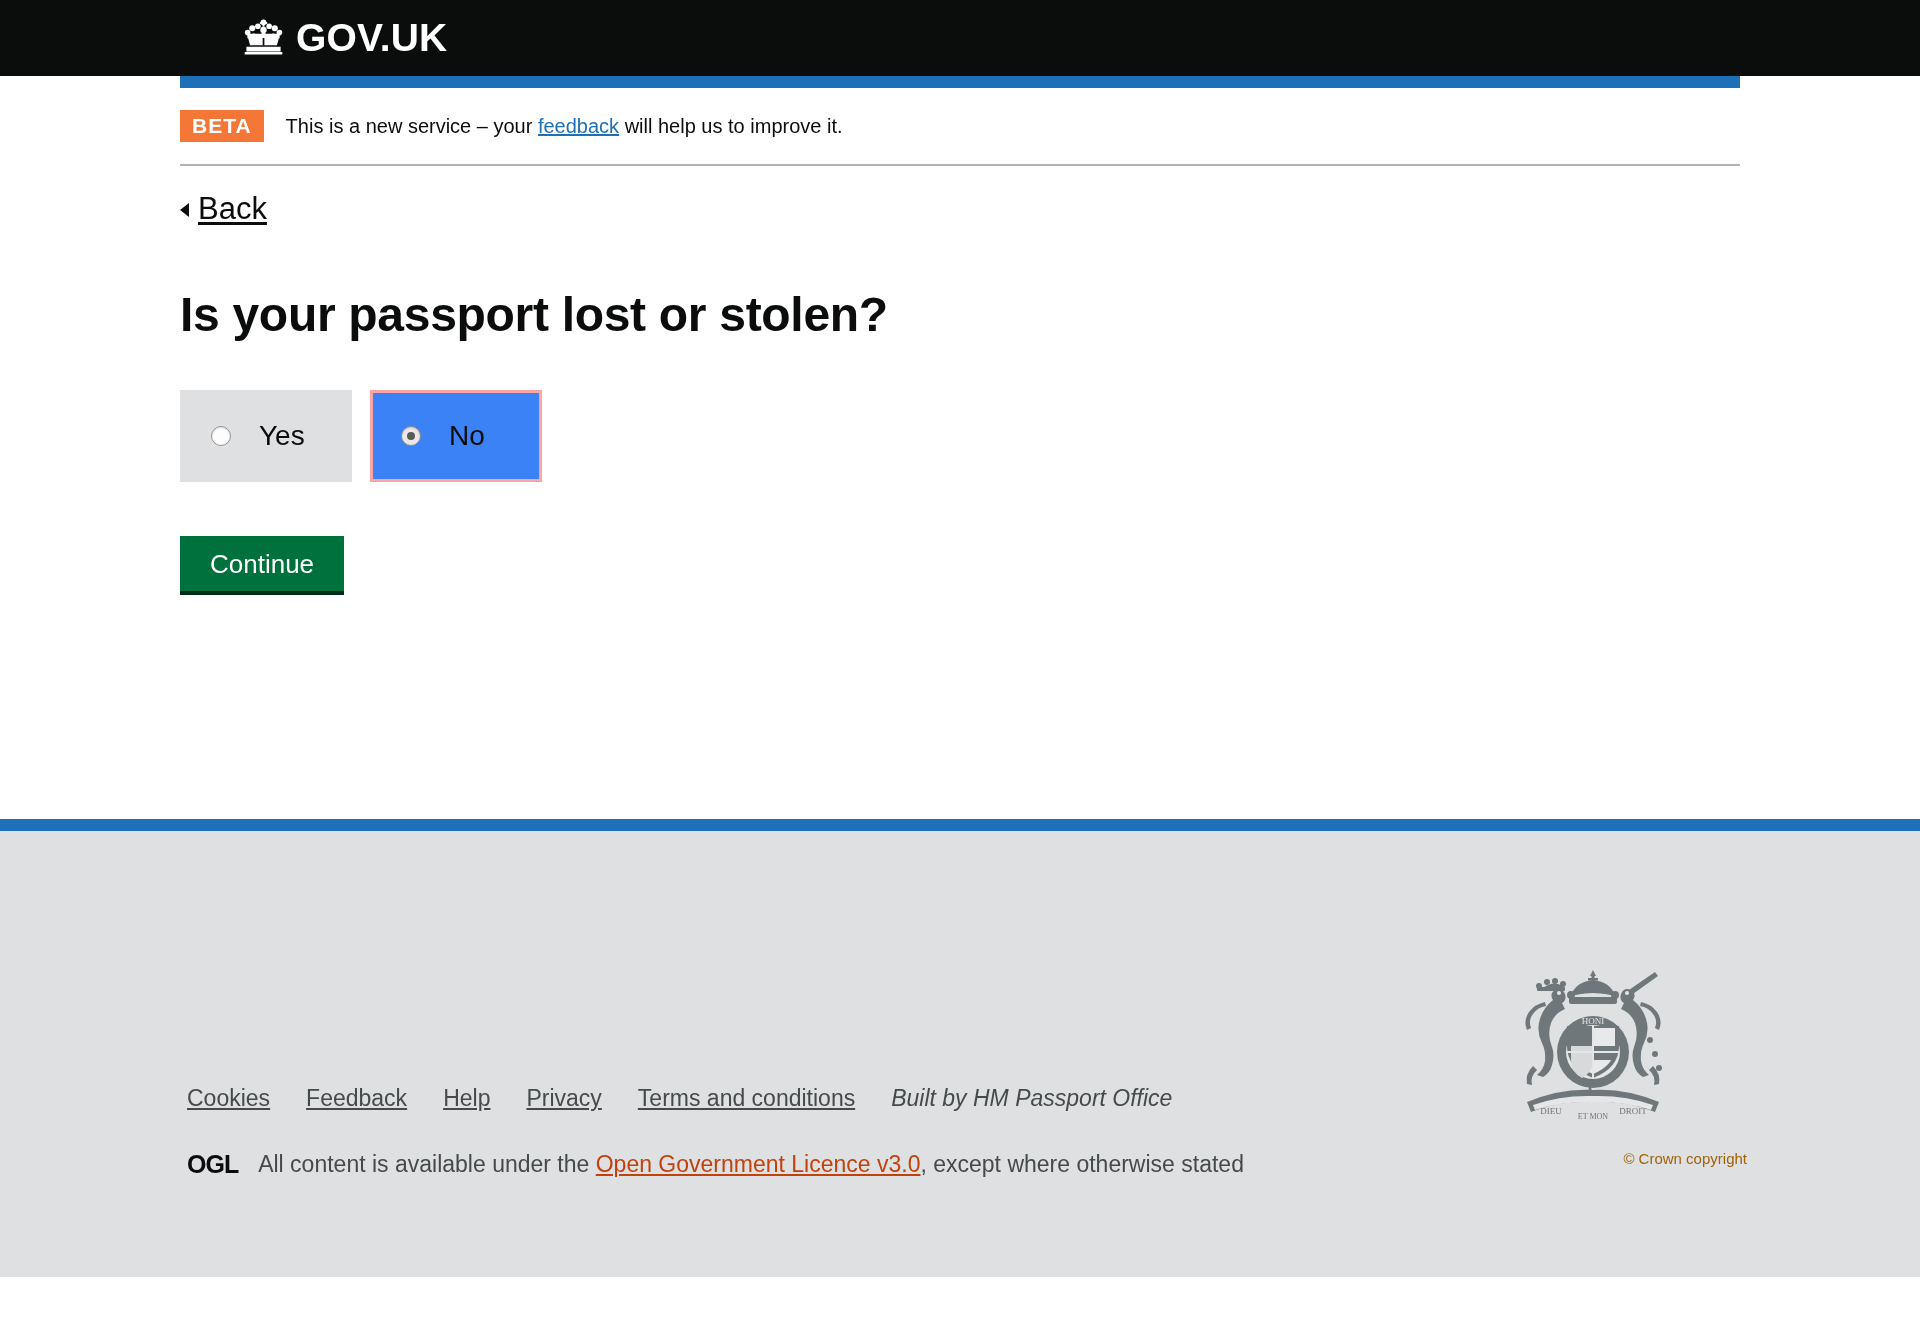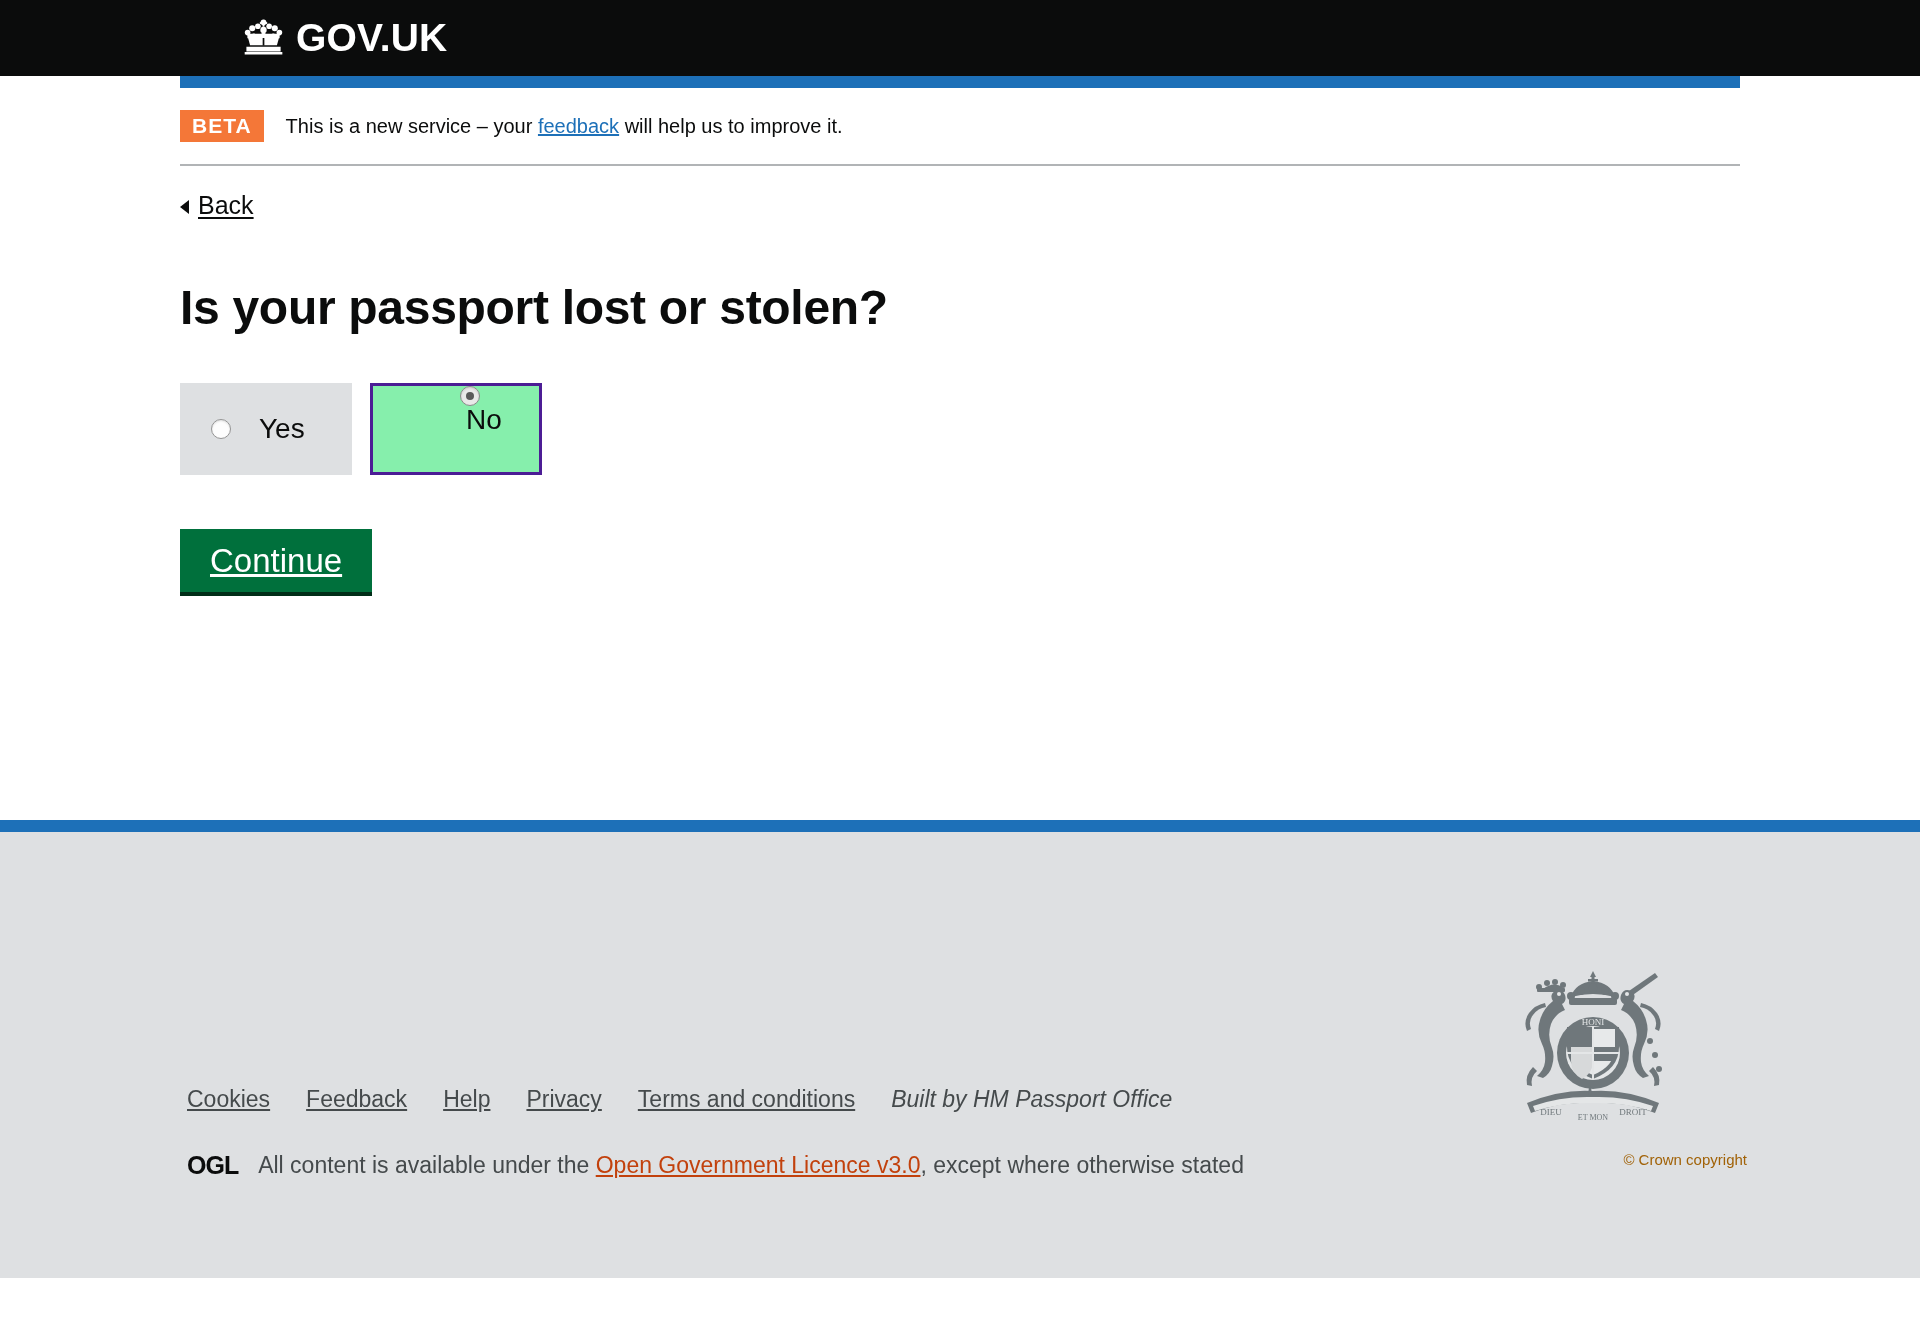--- a/index.html
+++ b/index.html
@@ -80,21 +80,21 @@
     color: #1d70b8;
     text-decoration: underline;
   }
 
   
   .back-row { width: 1560px; margin: 0 auto; padding-top: 25px; }
   .back-link {
     display: inline-flex;
     align-items: center;
     gap: 9px;
-    font-size: 25px;
+    font-size: 31px;
     color: #0b0c0c;
     text-decoration: underline;
     text-underline-offset: 3px;
     cursor: pointer;
   }
   .back-arrow {
     display: inline-block;
     width: 0; height: 0;
     border-top: 7px solid transparent;
     border-bottom: 7px solid transparent;
@@ -120,21 +120,21 @@
     display: flex;
     align-items: center;
     width: 172px;
     height: 92px;
     padding-left: 28px;
     cursor: pointer;
     background: transparent;
     border: 3px solid transparent;
   }
   .radio-item.hovered { background: #dee0e2; }
-  .radio-item.selected { background: #86efac; border: 3px solid #4c1d95; flex-direction: column; }
+  .radio-item.selected { background: #3b82f6; border: 3px solid #fca5a5; }
   .radio-circle {
     width: 20px; height: 20px;
     border-radius: 50%;
     border: 1px solid #949494;
     background: #fdfdfd;
     flex: 0 0 auto;
     position: relative;
     box-shadow: inset 0 1px 2px rgba(0,0,0,0.12);
   }
   .radio-item.selected .radio-circle {
@@ -155,28 +155,27 @@
     margin-left: 28px;
     line-height: 1;
   }
 
   
   .continue-btn {
     margin-top: 54px;
     display: inline-block;
     background: #00703c;
     color: #ffffff;
-    font-size: 33px;
+    font-size: 26px;
     font-family: "Liberation Sans", sans-serif;
     border: none;
     border-bottom: 4px solid #002d18;
     padding: 14px 30px 13px 30px;
     cursor: pointer;
     line-height: 1.1;
-    text-decoration: underline;
   }
 
   .content-spacer { height: 224px; }
 
   
   .govuk-footer {
     border-top: 12px solid #1d70b8;
     background: #dee0e2;
     height: 458px;
     position: relative;

